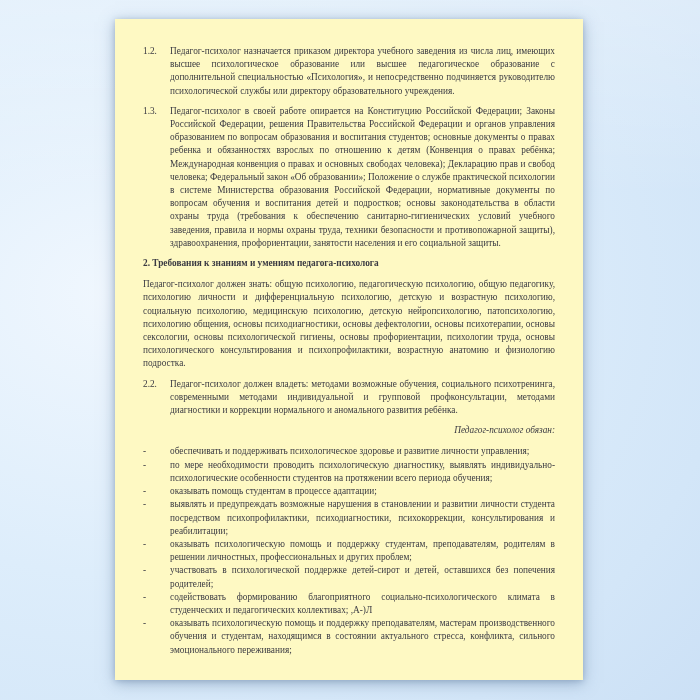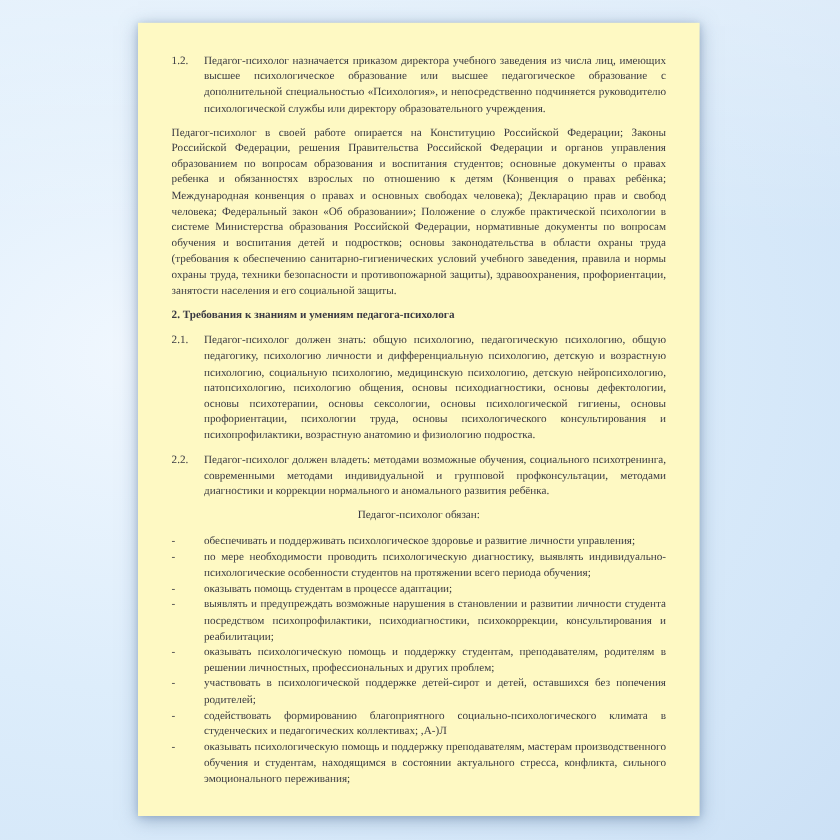--- a/index.html
+++ b/index.html
@@ -49,42 +49,43 @@
   .para .txt {
     flex: 1 1 auto;
     text-align: justify;
     text-justify: inter-word;
   }
   .heading {
     font-weight: bold;
     margin: 7px 0 8px 0;
   }
   .plain {
-    text-align: center;
+    text-align: right;
     margin: 6px 0 8px 0;
+    font-style: italic;
   }
   .para.bullet {
     margin-bottom: 0;
   }
 </style>
 </head>
 <body>
 
 <div class="page">
   <div class="doc" id="doc-content">
       <div class="para">
         <span class="num">1.2.</span>
         <span class="txt">Педагог-психолог назначается приказом директора учебного заведения из числа лиц, имеющих высшее психологическое образование или высшее педагогическое образование с дополнительной специальностью «Психология», и непосредственно подчиняется руководителю психологической службы или директору образовательного учреждения.</span>
       </div>
       <div class="para">
+        <span class="num">1.3.</span>
         <span class="txt">Педагог-психолог в своей работе опирается на Конституцию Российской Федерации; Законы Российской Федерации, решения Правительства Российской Федерации и органов управления образованием по вопросам образования и воспитания студентов; основные документы о правах ребенка и обязанностях взрослых по отношению к детям (Конвенция о правах ребёнка; Международная конвенция о правах и основных свободах человека); Декларацию прав и свобод человека; Федеральный закон «Об образовании»; Положение о службе практической психологии в системе Министерства образования Российской Федерации, нормативные документы по вопросам обучения и воспитания детей и подростков; основы законодательства в области охраны труда (требования к обеспечению санитарно-гигиенических условий учебного заведения, правила и нормы охраны труда, техники безопасности и противопожарной защиты), здравоохранения, профориентации, занятости населения и его социальной защиты.</span>
       </div>
       <div class="heading">2. Требования к знаниям и умениям педагога-психолога</div>
       <div class="para">
-        <span class="num">2.1.</span>
         <span class="txt">Педагог-психолог должен знать: общую психологию, педагогическую психологию, общую педагогику, психологию личности и дифференциальную психологию, детскую и возрастную психологию, социальную психологию, медицинскую психологию, детскую нейропсихологию, патопсихологию, психологию общения, основы психодиагностики, основы дефектологии, основы психотерапии, основы сексологии, основы психологической гигиены, основы профориентации, психологии труда, основы психологического консультирования и психопрофилактики, возрастную анатомию и физиологию подростка.</span>
       </div>
       <div class="para">
         <span class="num">2.2.</span>
         <span class="txt">Педагог-психолог должен владеть: методами возможные обучения, социального психотренинга, современными методами индивидуальной и групповой профконсультации, методами диагностики и коррекции нормального и аномального развития ребёнка.</span>
       </div>
       <div class="plain">Педагог-психолог обязан:</div>
       <div class="para bullet">
         <span class="num">-</span>
         <span class="txt">обеспечивать и поддерживать психологическое здоровье и развитие личности управления;</span>

